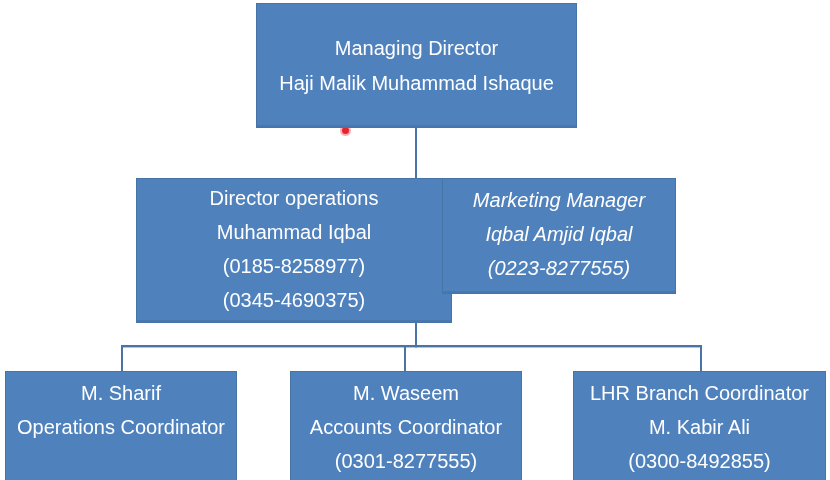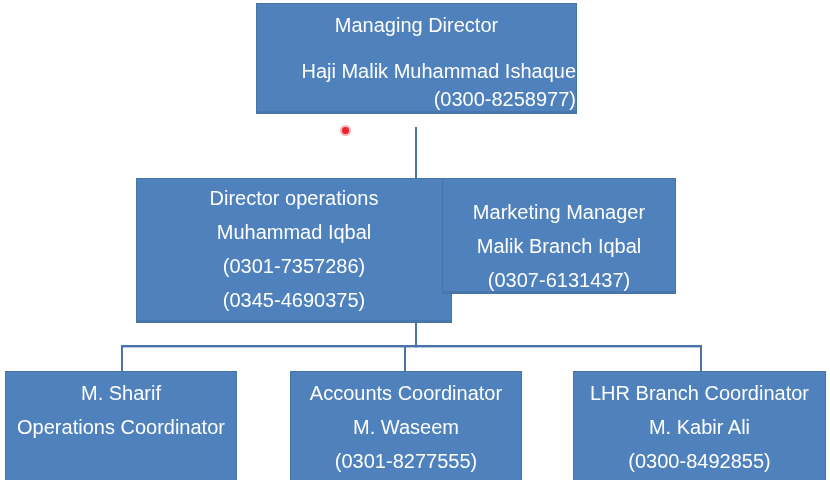--- a/index.html
+++ b/index.html
@@ -17,26 +17,26 @@
     border: 1px solid #4674a6;
     box-sizing: border-box;
     color: #ffffff;
     text-align: center;
     font-size: 20px;
     line-height: 34px;
     box-shadow: inset 0 -2px 0 rgba(0,0,0,0.08);
   }
   .org-box .line { white-space: nowrap; }
   
-  .box-md      { left: 256px; top: 3px;   width: 321px; height: 111px; padding-top: 3px; }
+  .box-md      { left: 256px; top: 3px;   width: 321px; height: 125px; padding-top: 26px; }
   .box-md .title { line-height: 36px; }
-  .box-md .grp   { line-height: 28px; margin-top: 14px; text-align: right; }
+  .box-md .grp   { line-height: 28px; margin-top: 3px; }
   
   .box-do      { left: 128px; top: 178px; width: 316px; height: 145px; padding-top: 2px; margin-left: 8px; }
-  .box-mm      { left: 442px; top: 178px; width: 234px; height: 116px; padding-top: 16px; }
+  .box-mm      { left: 442px; top: 178px; width: 234px; height: 116px; padding-top: 4px; font-style: italic; }
   
   .box-oc      { left: 5px;   top: 371px; width: 232px; height: 115px; padding-top: 4px; }
   .box-ac      { left: 290px; top: 371px; width: 232px; height: 115px; padding-top: 4px; }
   .box-lhr     { left: 573px; top: 371px; width: 253px; height: 115px; padding-top: 4px; }
   
   .conn { position: absolute; background: #4a74a8; box-shadow: 0 1px 0 rgba(79,129,189,0.45); }
   .conn.v { width: 2px; }
   .conn.h { height: 2px; }
   .conn-center-v   { left: 415px; top: 127px; height: 220px; }
   .conn-stub-right { left: 416px; top: 234px; width: 27px; }
@@ -67,45 +67,44 @@
   <div class="conn v conn-drop-left"></div>
   <div class="conn v conn-drop-mid"></div>
   <div class="conn v conn-drop-right"></div>
 
   <div class="red-dot"></div>
 
   <div class="org-box box-md">
     <div class="line title">Managing Director</div>
     <div class="grp">
       <div class="line">Haji Malik Muhammad Ishaque</div>
-      <div class="line">(0300-8258977)</div>
     </div>
   </div>
 
   <div class="org-box box-do">
     <div class="line title">Director operations</div>
     <div class="line">Muhammad Iqbal</div>
-    <div class="line">(0301-7357286)</div>
+    <div class="line">(0185-8258977)</div>
     <div class="line">(0345-4690375)</div>
   </div>
 
   <div class="org-box box-mm">
     <div class="line title">Marketing Manager</div>
-    <div class="line">Malik Branch Iqbal</div>
-    <div class="line">(0307-6131437)</div>
+    <div class="line">Iqbal Amjid Iqbal</div>
+    <div class="line">(0223-8277555)</div>
   </div>
 
   <div class="org-box box-oc">
     <div class="line">M. Sharif</div>
     <div class="line title">Operations Coordinator</div>
   </div>
 
   <div class="org-box box-ac">
+    <div class="line">M. Waseem</div>
     <div class="line title">Accounts Coordinator</div>
-    <div class="line">M. Waseem</div>
     <div class="line">(0301-8277555)</div>
   </div>
 
   <div class="org-box box-lhr">
     <div class="line title">LHR Branch Coordinator</div>
     <div class="line">M. Kabir Ali</div>
     <div class="line">(0300-8492855)</div>
   </div>
 
 </div>

